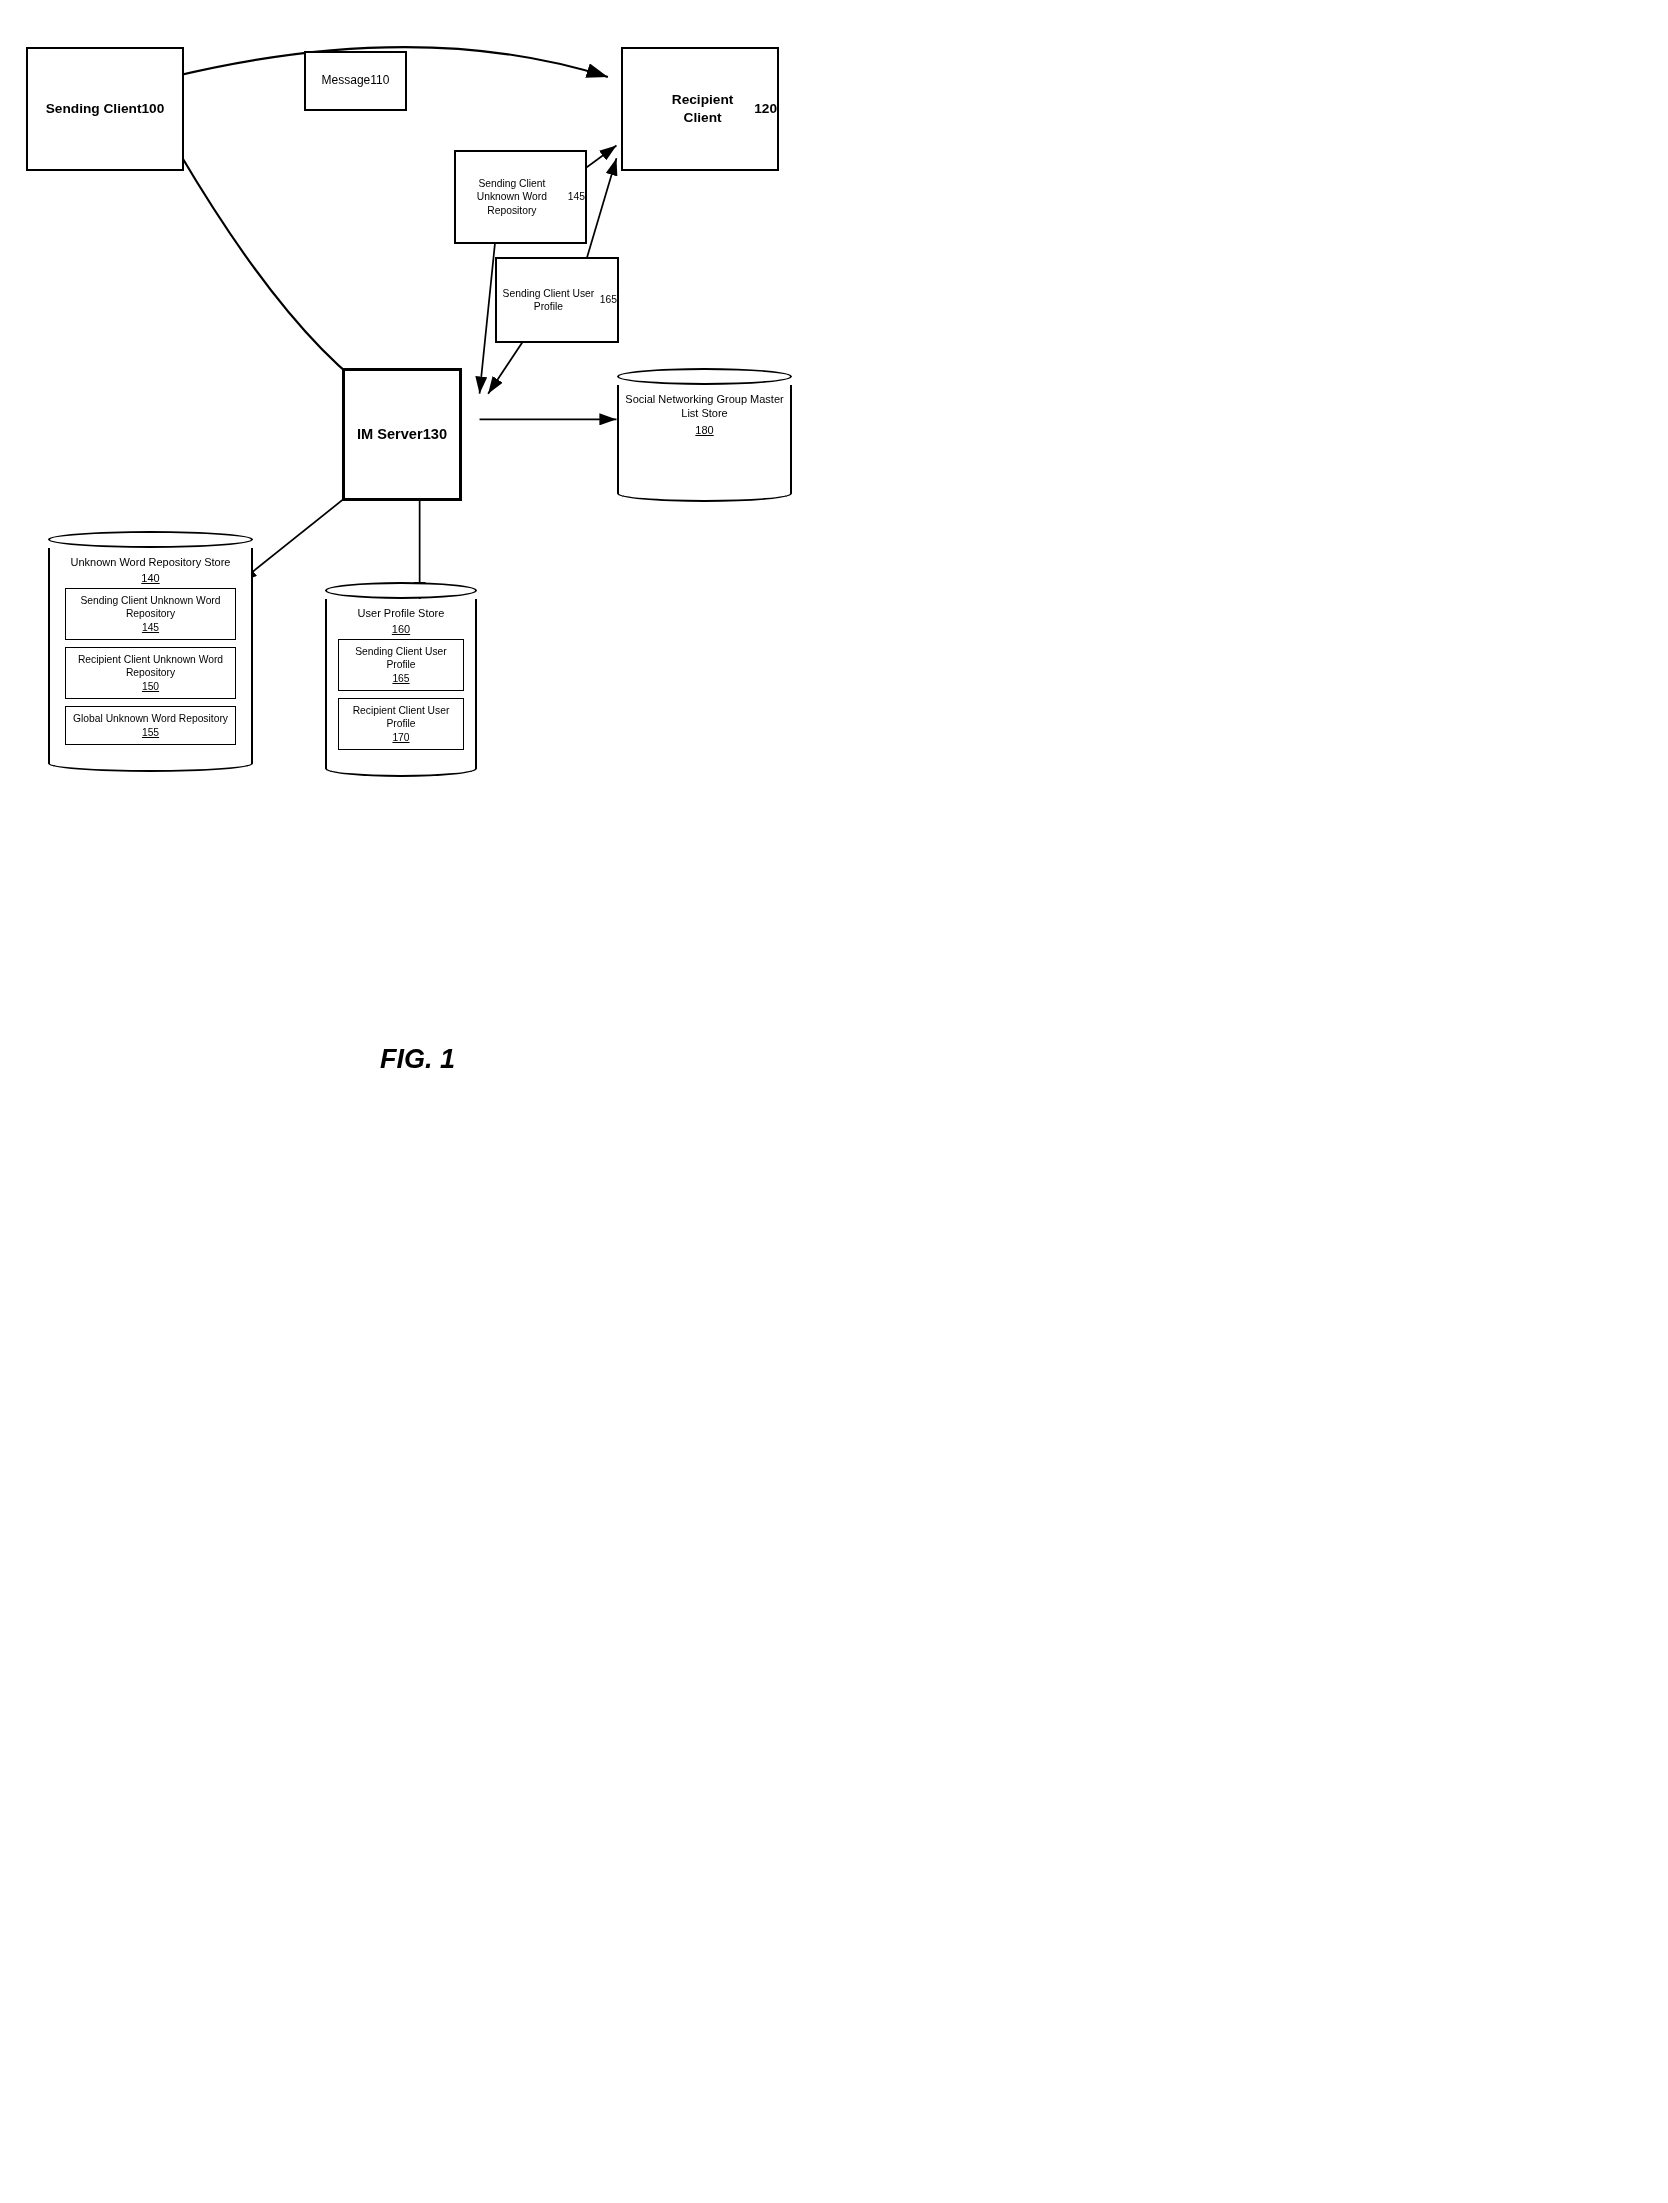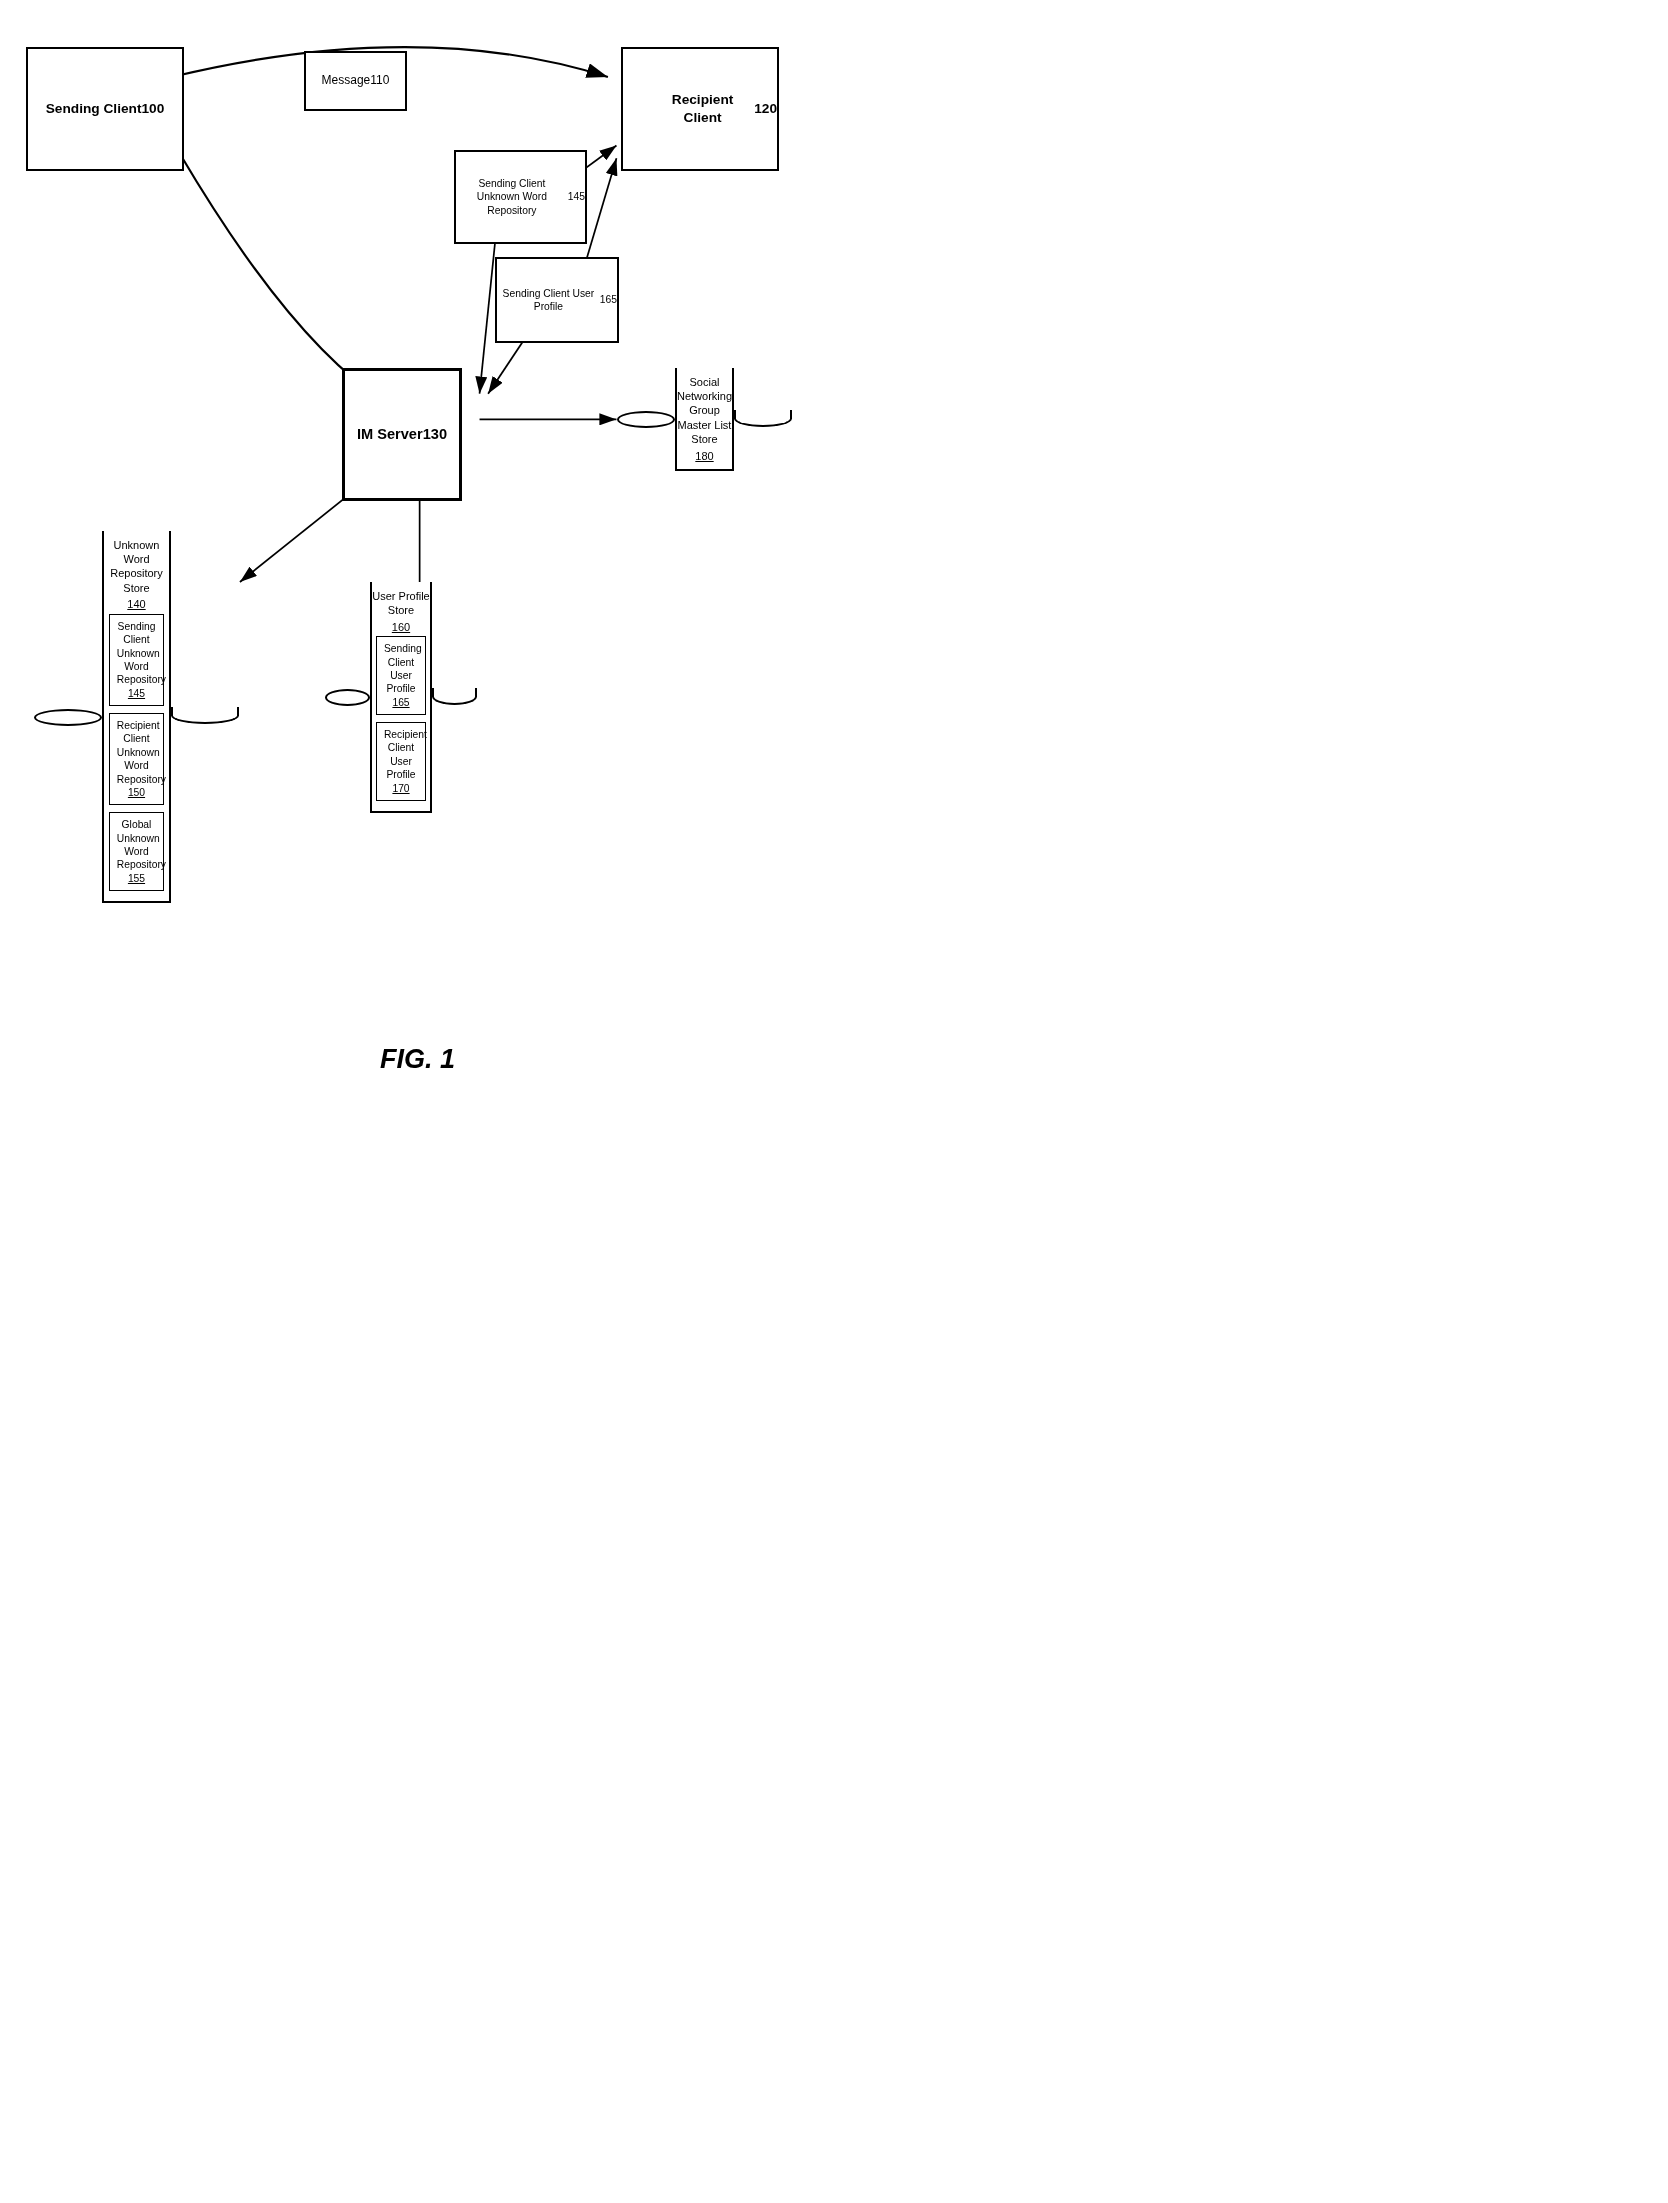--- a/index.html
+++ b/index.html
@@ -36,21 +36,21 @@
       font-weight: bold;
     }
 
     .box-underline {
     }
 
     
     .cylinder {
       position: absolute;
       display: flex;
-      flex-direction: row;
+      flex-direction: column;
       align-items: center;
       text-align: center;
     }
 
     .cylinder-body {
       background: #fff;
       border-left: 2.6px solid #000;
       border-right: 2.6px solid #000;
       border-bottom: 2.6px solid #000;
       width: 100%;
@@ -196,21 +196,21 @@
   <div class="box" style="left:495px; top:257px; width:124px; height:86px; font-size:10.3px;">
     <span>Sending Client User Profile</span>
     <span class="box-underline" style="display:block; font-size:10.3px;">165</span>
   </div>
 
   <div class="box box-bold" style="left:342px; top:368px; width:120px; height:133px; border-width:3.4px;">
     <span style="font-size:14.6px; font-weight:bold; display:block;">IM Server</span>
     <span class="box-underline" style="font-size:14.6px; font-weight:bold;">130</span>
   </div>
 
-  <div class="cylinder" style="left:34px; top:531px; width:205px;">
+  <div class="cylinder" style="left:48px; top:531px; width:205px;">
     <div class="cylinder-top"></div>
     <div class="cylinder-body">
       <div class="cylinder-title">Unknown Word Repository Store</div>
       <div class="cylinder-id box-underline">140</div>
       <div class="inner-box">
         <span>Sending Client Unknown Word Repository</span>
         <span class="inner-id">145</span>
       </div>
       <div class="inner-box">
         <span>Recipient Client Unknown Word Repository</span>

